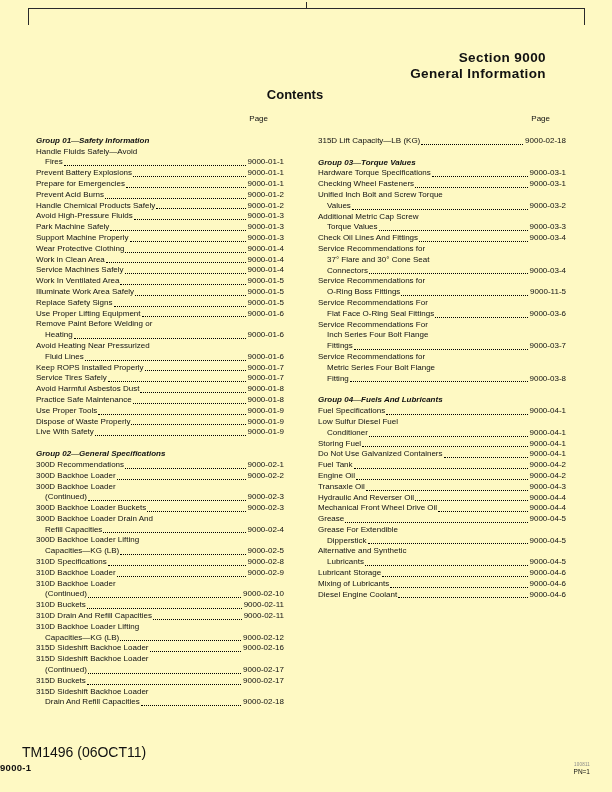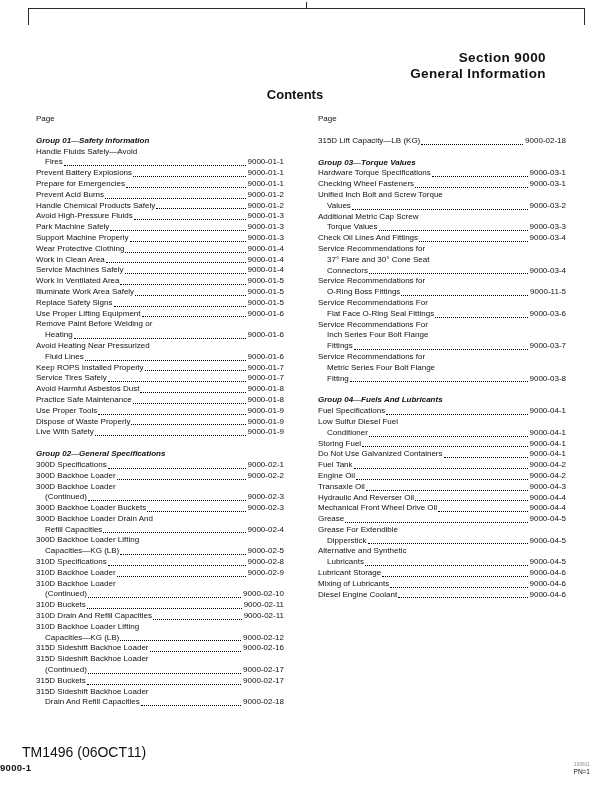--- a/index.html
+++ b/index.html
@@ -1,20 +1,20 @@
 <!DOCTYPE html>
 <html><head>
 <meta charset="utf-8">
 <style>
   html, body { margin: 0; padding: 0; background: #e8e8e8; }
   .page {
     width: 612px; height: 792px;
     position: relative;
     margin: 0 auto;
-    background: #ffffff;
+    background: #fef9c3;
     color: #111;
     font-family: "Liberation Sans", sans-serif;
     overflow: hidden;
     box-sizing: border-box;
     padding-top: 50px;
   }
 
   
   .mark-h   { position: absolute; top: 8px; left: 28px; right: 27px; height: 0; border-top: 1.3px solid #2a2a2a; }
   .mark-l   { position: absolute; top: 8px; left: 28px; height: 17px; width: 0; border-left: 1.3px solid #2a2a2a; }
@@ -38,20 +38,21 @@
   }
 
   .columns {
     display: flex;
     margin: 12px 46px 0 36px;
     gap: 34px;
   }
   .toc-col { flex: 1 1 0; min-width: 0; font-size: 8px; line-height: 10.8px; }
 
   .page-label {
+    text-align: right;
     padding-right: 16px;
     margin-bottom: 10px;
     font-size: 8px;
   }
 
   .toc-group { margin-top: 11px; }
   .toc-heading { font-weight: bold; font-style: italic; }
 
   .toc-line { display: flex; align-items: baseline; }
   .toc-line.cont { padding-left: 9px; }
@@ -220,21 +221,21 @@
             </div>
             <div class="toc-line">
               <span class="toc-text">Live With Safety</span>
               <span class="toc-dots"></span>
               <span class="toc-page">9000-01-9</span>
             </div>
           </div>
           <div class="toc-group">
             <div class="toc-heading">Group 02—General Specifications</div>
             <div class="toc-line">
-              <span class="toc-text">300D Specifications</span>
+              <span class="toc-text">300D Recommendations</span>
               <span class="toc-dots"></span>
               <span class="toc-page">9000-02-1</span>
             </div>
             <div class="toc-line">
               <span class="toc-text">300D Backhoe Loader</span>
               <span class="toc-dots"></span>
               <span class="toc-page">9000-02-2</span>
             </div>
             <div class="toc-line">
               <span class="toc-text">300D Backhoe Loader</span>

